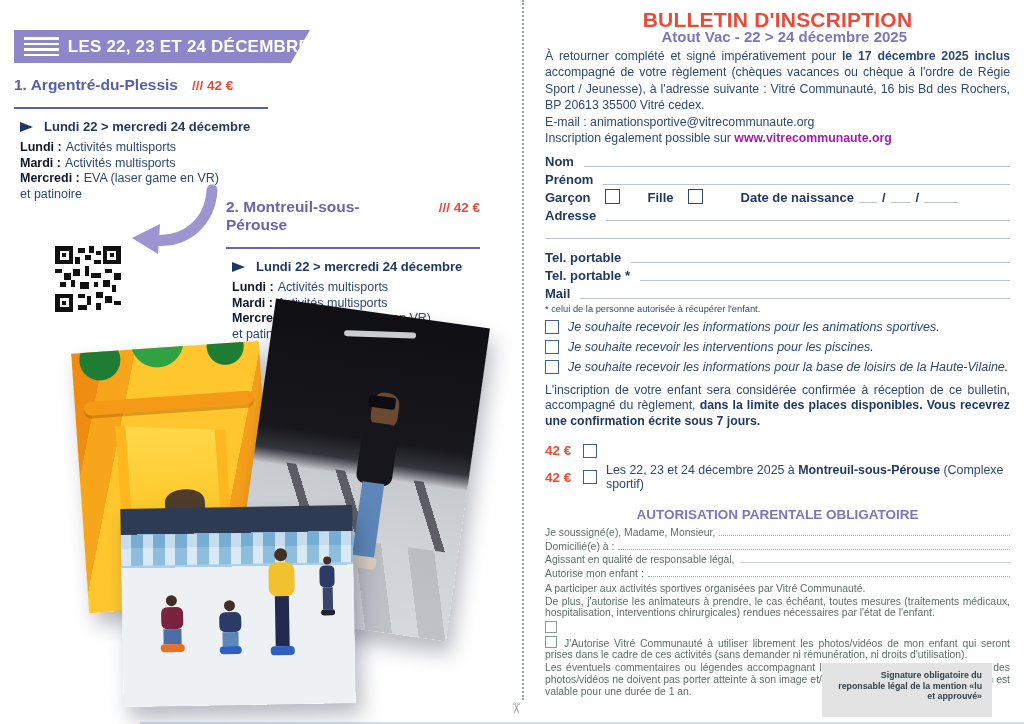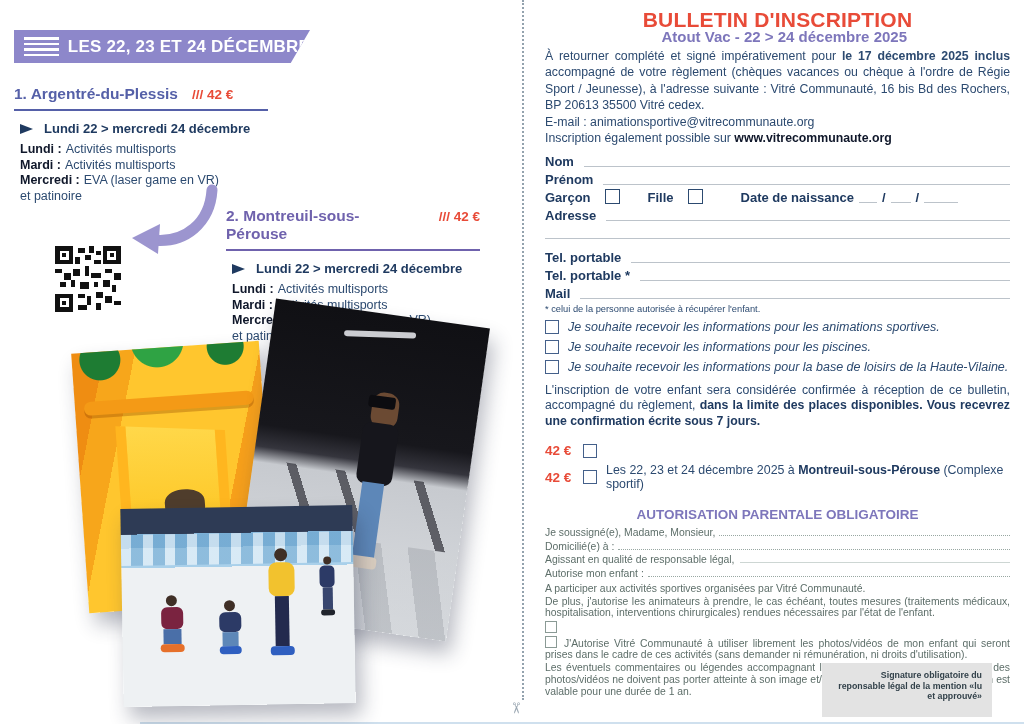--- a/index.html
+++ b/index.html
@@ -10,21 +10,21 @@
   .banner { position:absolute; left:14px; top:30px; width:296px; height:33px;
             background:#8d87ca; clip-path:polygon(0 0,100% 0,93.5% 100%,0 100%);
             display:flex; align-items:center; color:#fff; }
   .stripes { width:40px; margin-left:10px; }
   .stripes i { display:block; height:2.5px; background:#fff; margin:3px 0; }
   .banner-text { font-weight:bold; font-size:17px; margin-left:9px; letter-spacing:.2px; white-space:nowrap; }
 
   .sec { position:absolute; width:254px; }
   .sec1 { left:14px; top:76px; }
   .sec2 { left:226px; top:198px; }
-  .sec-head { font-weight:bold; font-size:15.5px; padding-bottom:6px; border-bottom:2px solid; display:flex; align-items:baseline;margin-top:9px; }
+  .sec-head { font-weight:bold; font-size:15.5px; padding-bottom:13px; border-bottom:2px solid; display:flex; align-items:baseline; }
   .sec1 .sec-head { color:#5560a8; border-color:#5560a8; }
   .sec2 .sec-head { color:#6f62ad; border-color:#6f62ad;gap:24px; }
   .sec-price { color:#e84b38; font-size:13.5px; margin-left:14px; white-space:nowrap; }
   .period-row { margin-top:10px; display:flex; align-items:center; gap:11px; padding-left:6px;
                 font-weight:bold; font-size:13px; color:#1f3a60; }
   .tri { width:0; height:0; border-left:13px solid #1f3a60; border-top:5.5px solid transparent; border-bottom:5.5px solid transparent; }
   .days { margin-top:6px; padding-left:6px; font-size:12.5px; line-height:15.5px; color:#2c4a70; }
   .days b { color:#0f172a; margin-right:4px; }
 
   .qr { position:absolute; left:55px; top:246px; width:66px; height:66px; }
@@ -89,21 +89,21 @@
   .cut-line { position:absolute; left:522px; top:0; height:700px; border-left:2px dotted #93a2ae; }
   .scissors { position:absolute; left:510px; top:699px; font-size:15px; color:#99a6b1; transform:rotate(90deg); }
   .bottom-strip { position:absolute; left:140px; right:0; bottom:0; height:2px; background:#cfe0ee; }
 
   
   .rp { position:absolute; left:545px; top:8px; width:465px; color:#2c4a70; }
   .rp-title { font-size:21px; font-weight:bold; color:#e84b38; text-align:center; letter-spacing:.2px; }
   .rp-sub { font-size:15px; font-weight:bold; color:#7d76bb; text-align:right; margin:-4px 103px 0 0; }
   .intro { font-size:12.3px; line-height:16.4px; text-align:justify; margin-top:3px; }
   .contact { font-size:12.3px; line-height:16.2px; }
-  .contact b { color:#0f172a; }
+  .contact b { color:#a21caf; }
 
   .form { margin-top:5px; font-size:13px; color:#1f3a60; font-weight:bold; }
   .frow { display:flex; align-items:flex-end; height:18px; }
   .fline { flex:1; border-bottom:1.5px solid #bcc3ca; margin:0 0 2px 10px; height:10px; }
   .fline0 { margin-left:0; }
   .cbx { width:13px; height:13px; border:1.6px solid #2c4a70; margin:0 0 1px 14px; }
   .ml28 { margin-left:28px; } .ml38 { margin-left:38px; }
   .dline { border-bottom:1.5px solid #bcc3ca; margin:0 5px 2px 5px; height:10px; }
   .w18 { width:18px; } .w20 { width:20px; } .w34 { width:34px; }
   .gap6 { margin-top:6px; }
@@ -331,21 +331,21 @@
         </div>
       <div class="footnote">* celui de la personne autorisée à récupérer l'enfant.</div>
     </div>
 
     <div class="optin">
         <span class="cbx2"></span>
         <span>Je souhaite recevoir les informations pour les animations sportives.</span>
       </div>
     <div class="optin">
         <span class="cbx2"></span>
-        <span>Je souhaite recevoir les informations pour les piscines.</span>
+        <span>Je souhaite recevoir les interventions pour les piscines.</span>
       </div>
     <div class="optin">
         <span class="cbx2"></span>
         <span>Je souhaite recevoir les informations pour la base de loisirs de la Haute-Vilaine.</span>
       </div>
 
     <div class="confirm"><span>L'inscription de votre enfant sera considérée confirmée à réception de ce bulletin, accompagné du règlement, </span><b>dans la limite des places disponibles. Vous recevrez une confirmation écrite sous 7 jours.</b></div>
 
     <div class="opt-row first">
       <span class="opt-price">42 €</span>

